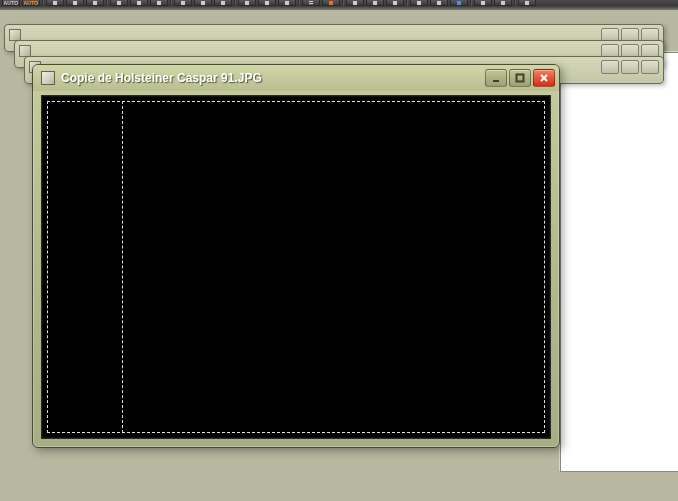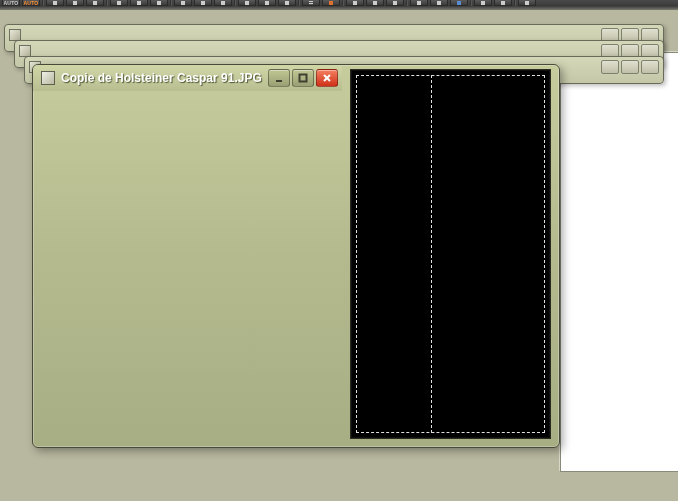--- a/index.html
+++ b/index.html
@@ -121,21 +121,21 @@
     position: absolute;
     top: 54px;
     left: 32px;
     width: 528px;
     height: 384px;
     background: linear-gradient(to bottom, #c6cc9c 0%, #b4ba8e 50%, #a8ae84 100%);
     border: 1px solid #4a4a3a;
     border-radius: 6px;
     box-shadow: 3px 3px 8px rgba(0,0,0,0.35), inset 0 0 0 1px rgba(255,255,255,0.25);
     display: flex;
-    flex-direction: row;
+    flex-direction: column;
     overflow: hidden;
   }
   .main-window .titlebar {
     height: 26px;
     display: flex;
     align-items: center;
     padding: 0 4px 0 8px;
     gap: 6px;
     background: linear-gradient(to bottom, #d0d6a6 0%, #b8be90 100%);
   }

